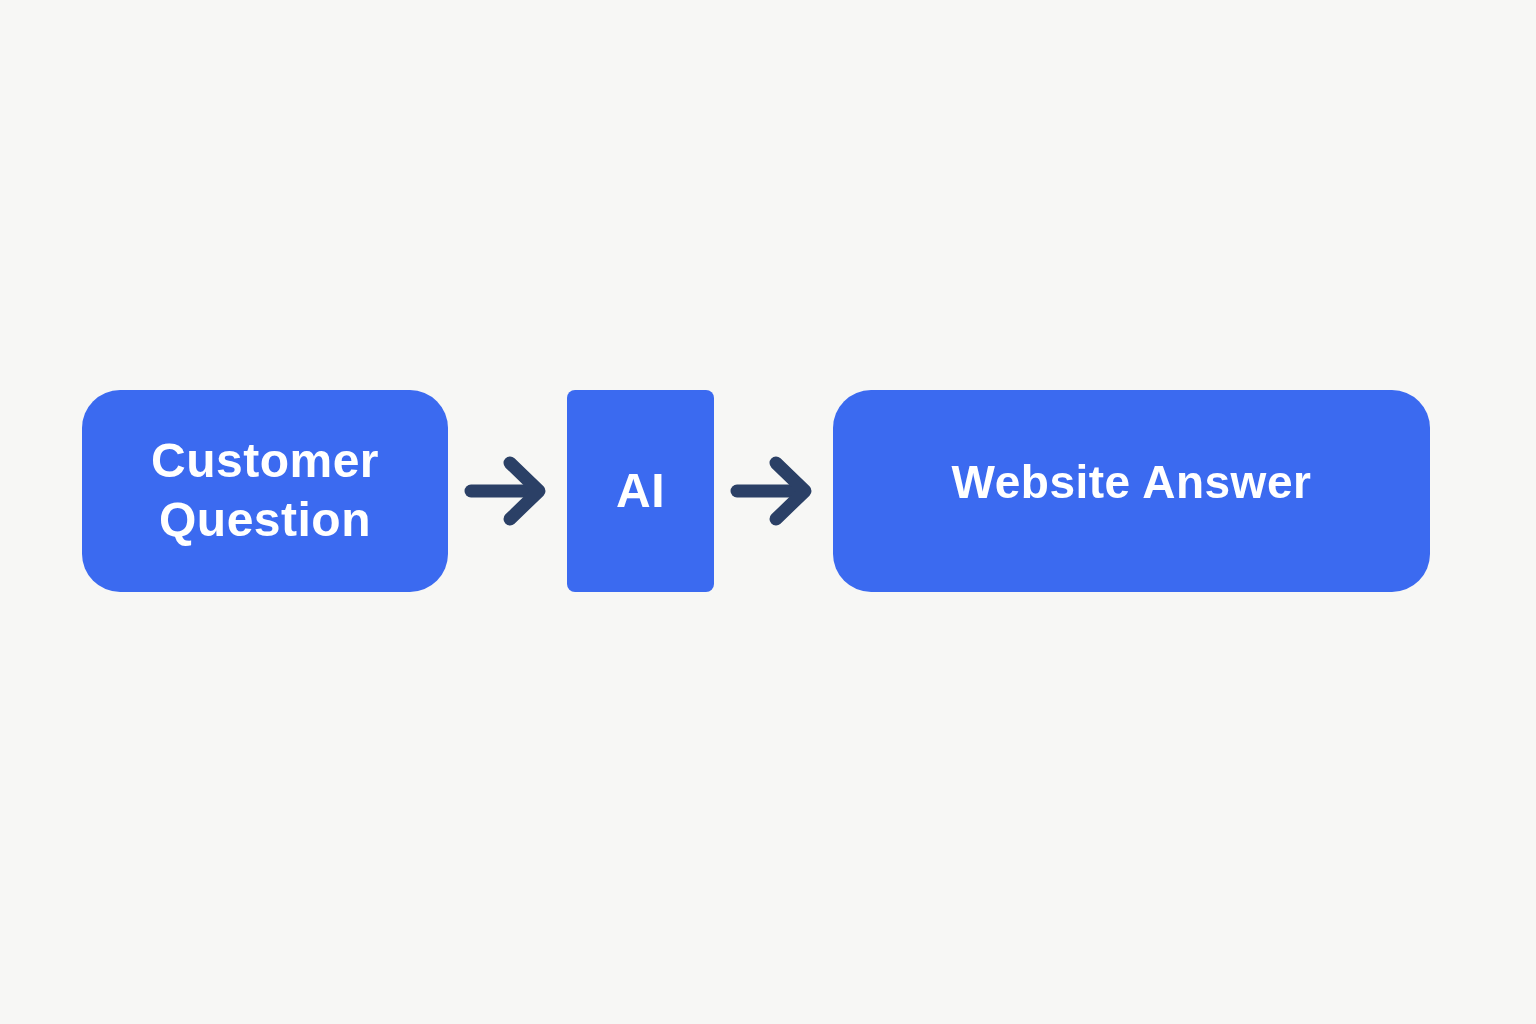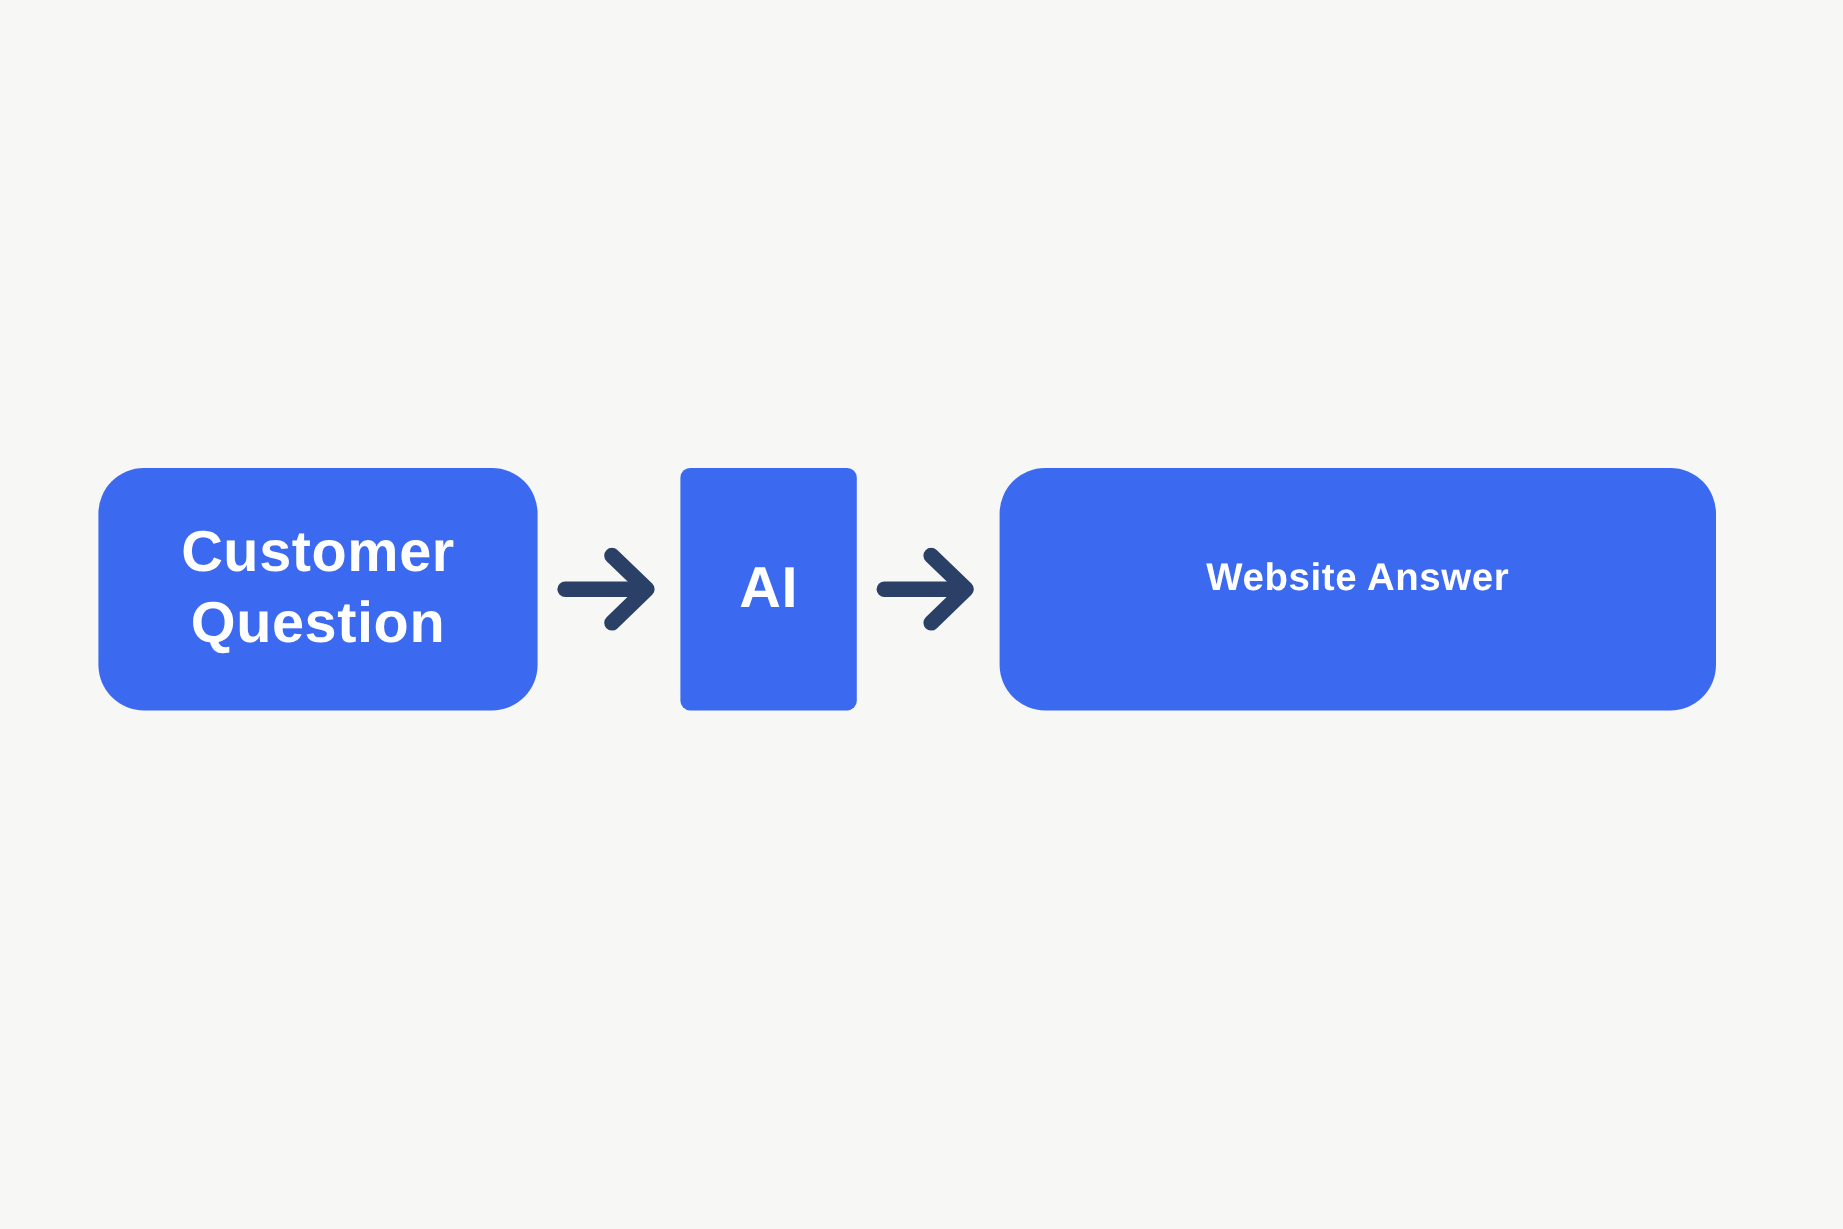--- a/index.html
+++ b/index.html
@@ -53,21 +53,21 @@
     width: 147px;
     border-radius: 8px;
   }
   .node-website-answer {
     width: 597px;
     border-radius: 38px;
   }
   .node-website-answer .node-label {
     position: relative;
     top: -9px;
-    font-size: 32px;
+    font-size: 46px;
   }
   .arrow-zone {
     width: 119px;
     display: flex;
     align-items: center;
     justify-content: center;
     color: var(--arrow);
   }
   .arrow-zone svg {
     display: block;

